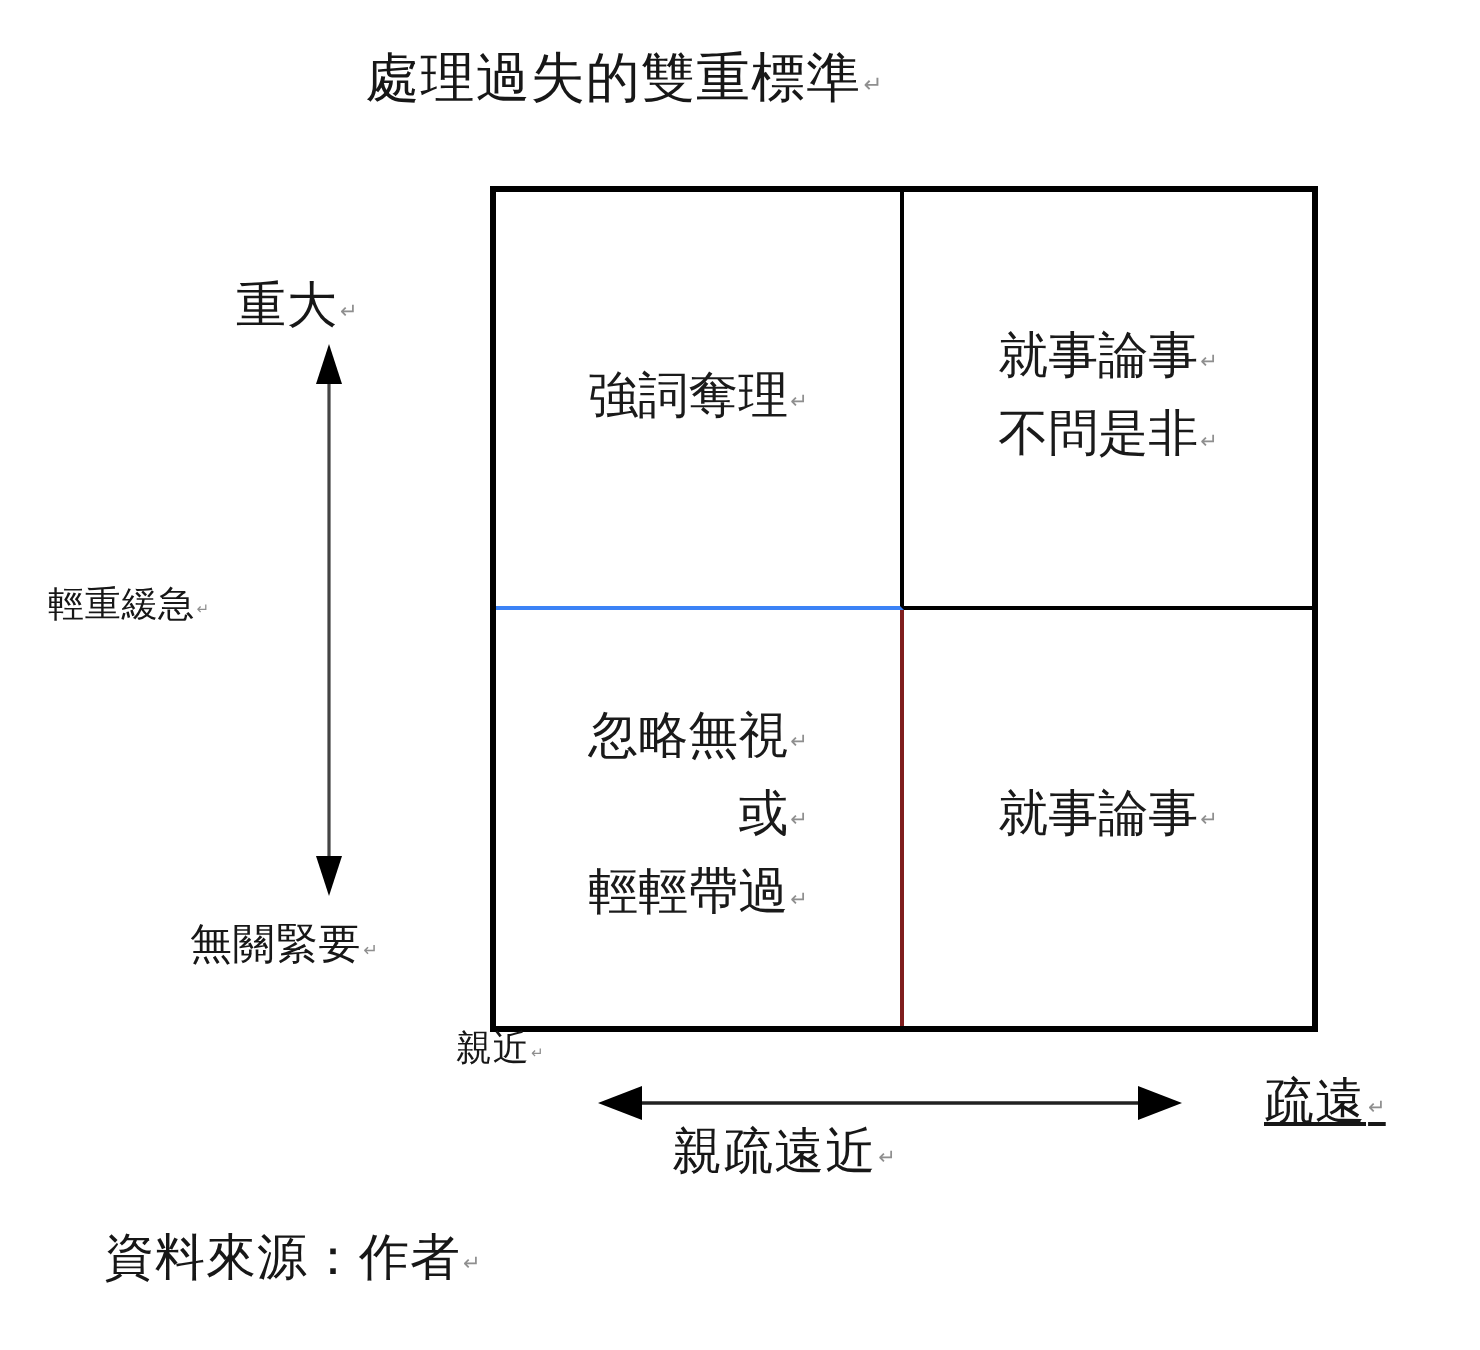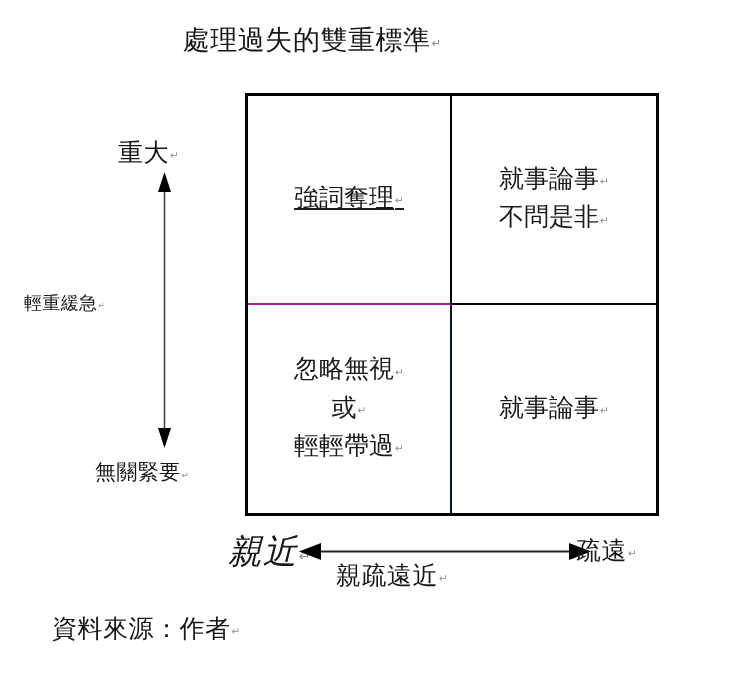--- a/index.html
+++ b/index.html
@@ -60,23 +60,23 @@
   }
   .cell {
     display: flex;
     align-items: center;
     justify-content: center;
     box-sizing: border-box;
     text-align: center;
     font-size: 25px;
     line-height: 36px;
   }
-  #cell-tl { border-right: 2px solid #000; border-bottom: 2px solid #a21caf; text-decoration: underline; }
+  #cell-tl { border-right: 2px solid #000; border-bottom: 2px solid #3b82f6; }
   #cell-tr { border-bottom: 2px solid #000; }
-  #cell-bl { border-right: 2px solid #0f172a; }
+  #cell-bl { border-right: 2px solid #7f1d1d; text-align: right; }
   .cell .lines { display: block; }
   .cell .line  { display: block; }
 
   
   #y-arrow {
     left: 158px;
     top: 172px;
     width: 13px;
     height: 276px;
   }
@@ -102,30 +102,30 @@
 
   
   #x-arrow {
     left: 299px;
     top: 543px;
     width: 292px;
     height: 17px;
   }
   #label-x-left {
     left: 228px;
+    top: 508px;
+    font-size: 18px;
+    line-height: 34px;
+  }
+  #label-x-right {
+    left: 632px;
     top: 534px;
-    font-size: 34px;
-    line-height: 34px;
-    font-style: italic;
-  }
-  #label-x-right {
-    left: 576px;
-    top: 534px;
-    font-size: 25px;
-    line-height: 34px;
+    font-size: 25px;
+    line-height: 34px;
+    text-decoration: underline;
   }
   #label-x-axis {
     left: 0;
     top: 559px;
     width: 660px;
     text-align: center;
     font-size: 25px;
     line-height: 34px;
   }
   #label-x-axis .inner { position: relative; left: 62px; }

